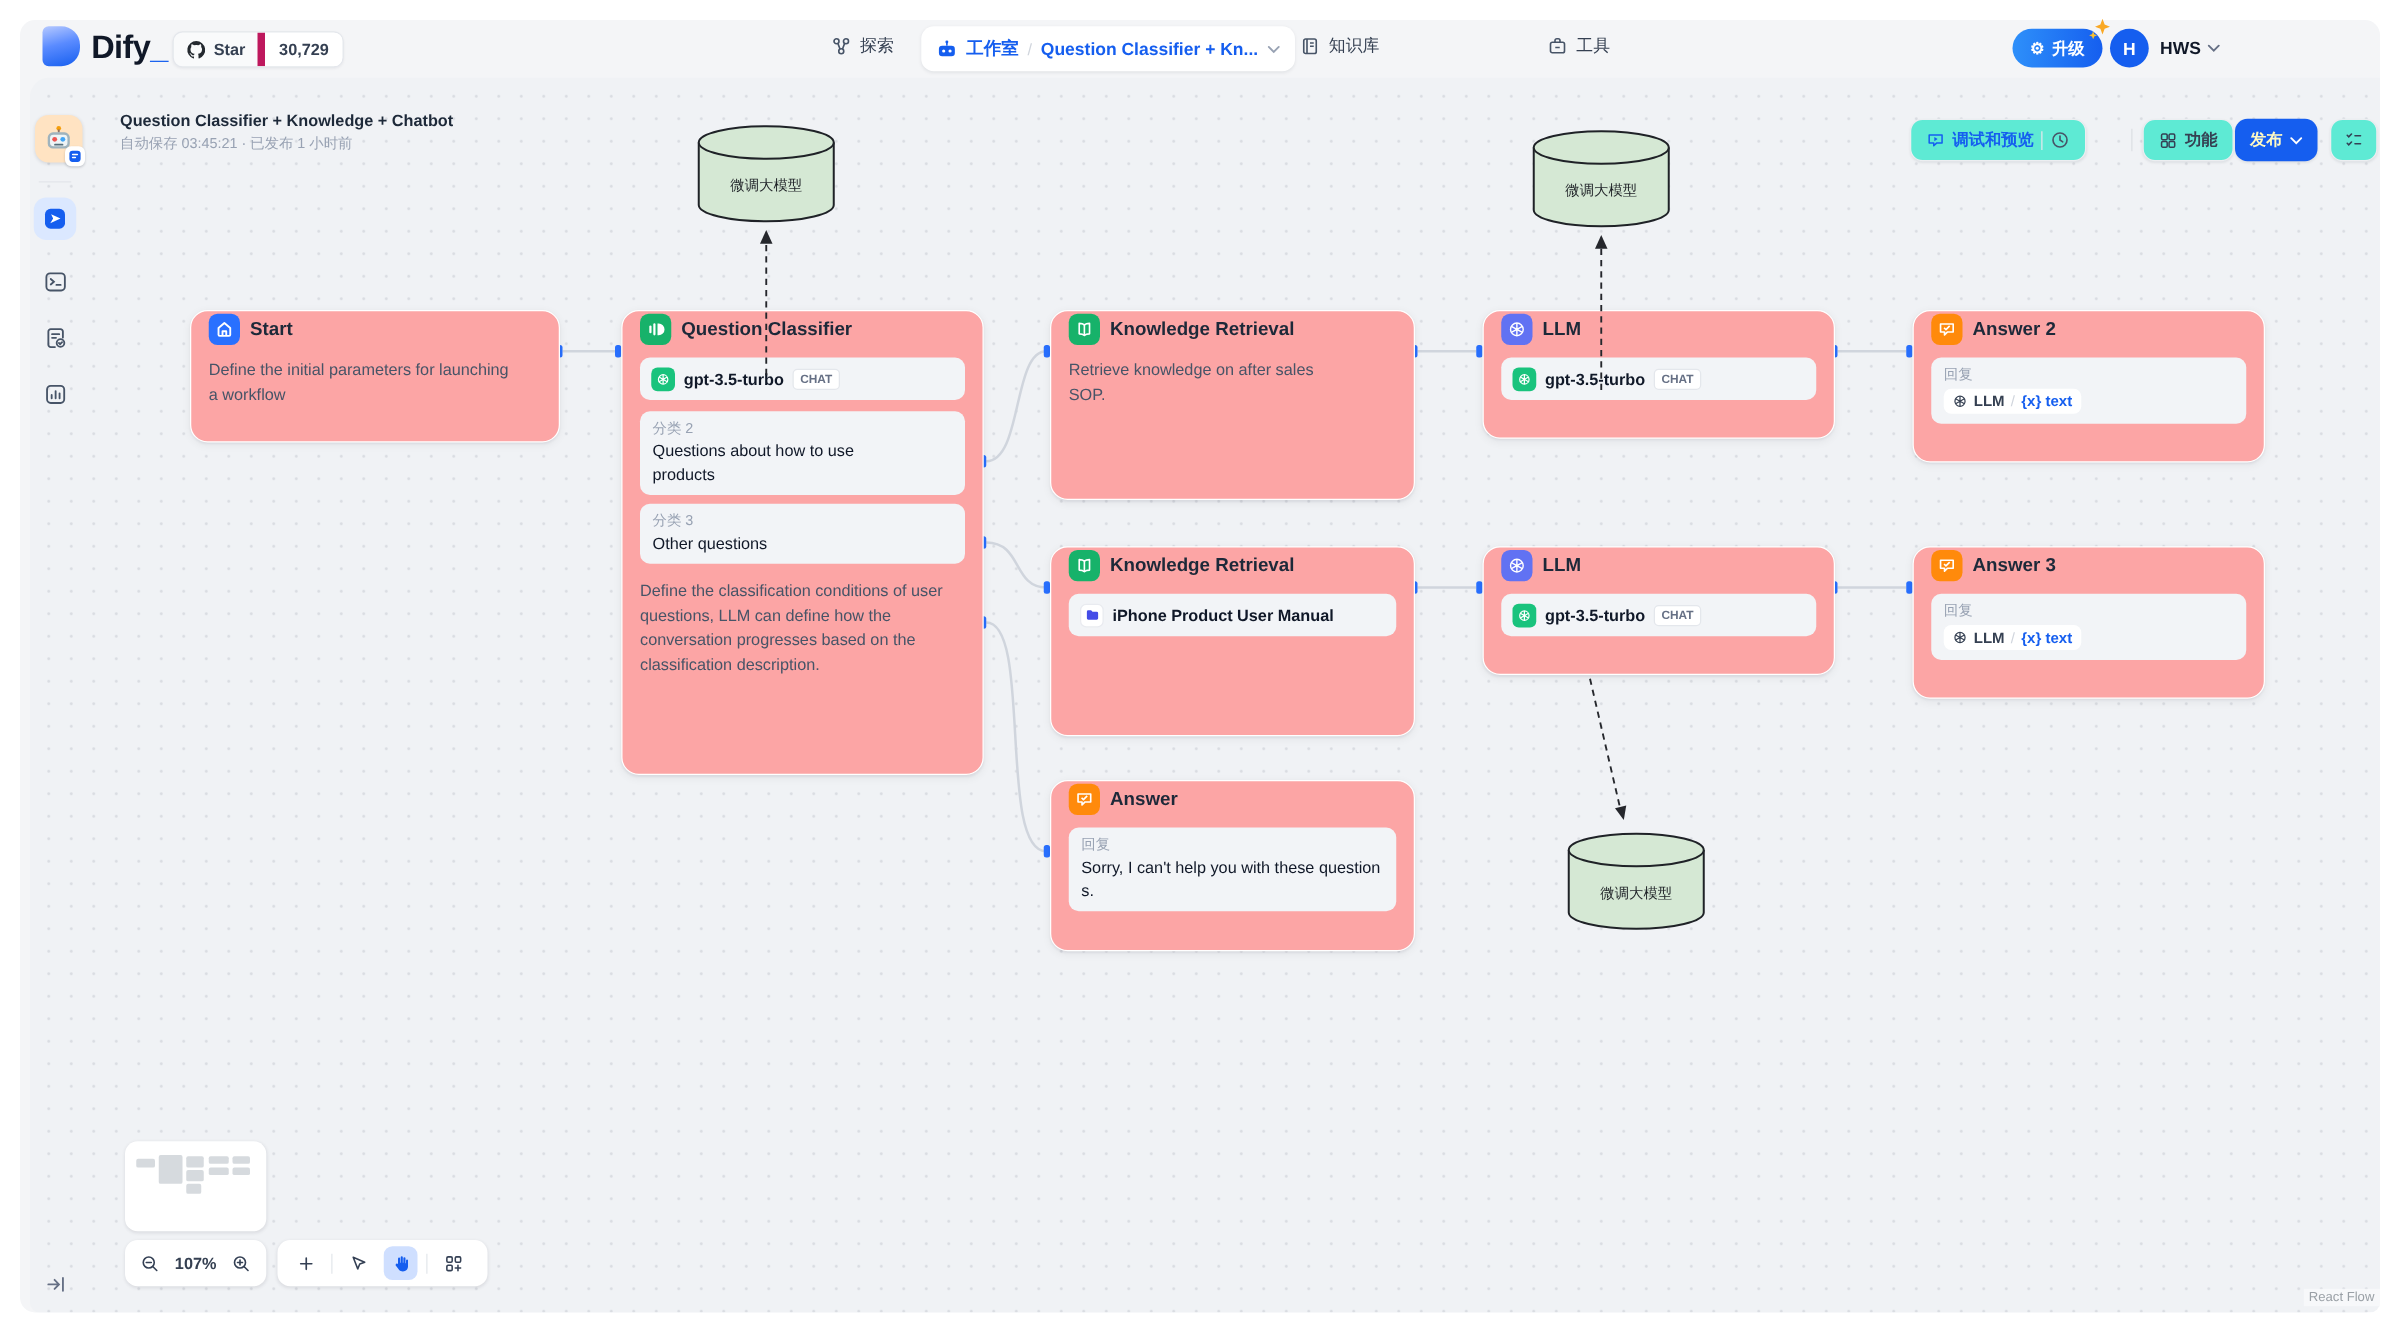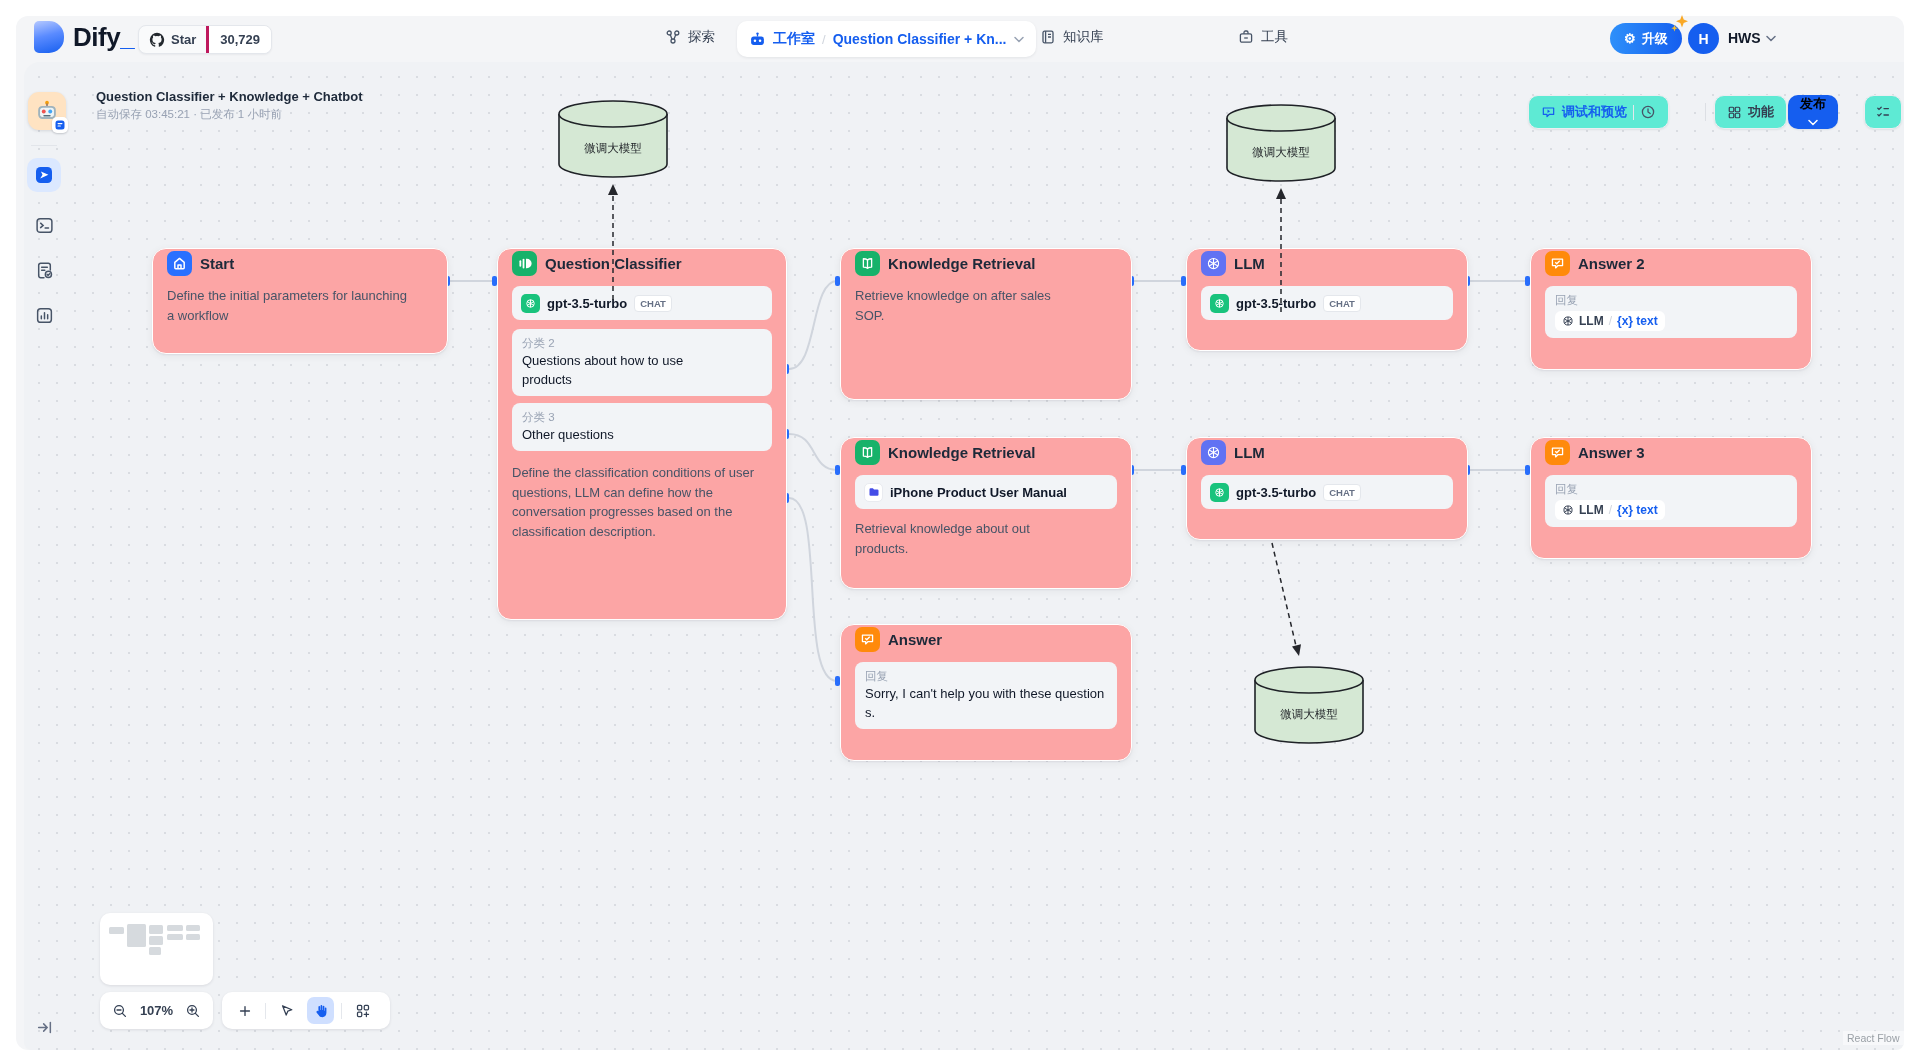--- a/index.html
+++ b/index.html
@@ -20,21 +20,21 @@
   .logo { position:absolute; left:18px; top:5px; display:flex; align-items:center; gap:9px; }
   .logo-mark { width:30px; height:32px; border-radius:5px 15px 15px 5px;
     background:linear-gradient(165deg,#b6c9ff 0%,#5a8bff 45%,#155eef 100%); }
   .logo-text { font-size:26px; font-weight:800; color:#101828; letter-spacing:-0.5px; }
   .logo-us { color:#155eef; }
   .star-widget { position:absolute; left:122px; top:9px; height:29px; display:flex; align-items:stretch;
     background:#f9fafb; border:1px solid #e4e7ec; border-radius:8px; overflow:hidden;
     box-shadow:0 1px 2px rgba(16,24,40,.05); }
   .star-left { display:flex; align-items:center; gap:6px; padding:0 10px; font-size:13px; font-weight:600; color:#354052; }
   .star-count { display:flex; align-items:center; padding:0 11px; font-size:13px; font-weight:600; color:#354052;
-    background:#fff; border-left:3px solid #be185d; }
+    background:#fff; border-left:6px solid #be185d; }
   .hnav { position:absolute; top:12px; display:flex; align-items:center; gap:7px;
     font-size:13.5px; font-weight:500; color:#354052; cursor:pointer; }
   .studio-pill { position:absolute; left:721px; top:5px; height:36px; padding:0 12px;
     background:#fff; border-radius:10px; box-shadow:0 1px 3px rgba(16,24,40,.08);
     display:flex; align-items:center; gap:7px; }
   .studio-pill .blue { color:#155eef; font-weight:600; font-size:14px; }
   .studio-pill .slash { color:#d0d5dd; font-size:13px; }
   .upgrade-btn { position:absolute; left:1594px; top:7px; height:31px; padding:0 14px;
     background:linear-gradient(92deg,#2e90fa,#155eef); border-radius:16px; border:none;
     display:flex; align-items:center; gap:6px; color:#fff; font-size:13px; font-weight:600; cursor:pointer; }
@@ -56,21 +56,21 @@
   .side-plain { width:34px; height:30px; }
 
   
   .app-title { position:absolute; left:96px; top:89px; font-size:13px; font-weight:700; color:#1d2939; }
   .app-sub { position:absolute; left:96px; top:107px; font-size:11.5px; color:#98a2b3; }
 
   .tb-btn { position:absolute; height:34px; background:#5eead4; border:0.5px solid #eceef1; border-radius:10px;
     box-shadow:0 1px 2px rgba(16,24,40,.08); display:flex; align-items:center; gap:6px;
     padding:0 12px; font-size:13px; font-weight:600; color:#354052; cursor:pointer; }
   .tb-blue { color:#155eef; }
-  .publish-btn { background:#155eef; color:#000000; border:none;flex-direction:column; }
+  .publish-btn { background:#155eef; color:#fef9c3; border:none; }
 
   
   .node { position:absolute; background:#fca5a5; border:1px solid #ffffff; border-radius:14px;
     box-shadow:0 1px 2px rgba(16,24,40,.06),0 2px 8px rgba(16,24,40,.06);
     padding:0 14px; z-index:2; cursor:pointer; }
   .nhead { display:flex; align-items:center; gap:8px; height:28px; margin-bottom:9px; }
   .nico { width:25px; height:25px; border-radius:7px; display:flex; align-items:center; justify-content:center; flex:0 0 25px; }
   .ntitle { font-size:15px; font-weight:700; color:#1d2939; }
   .pill { display:flex; align-items:center; gap:7px; background:#f2f4f7; border-radius:8px;
     height:34px; padding:0 9px; }
@@ -213,21 +213,20 @@
     <span class="ntitle">Knowledge Retrieval</span>
   </div>
   <div class="pill" style="margin-bottom:10px">
     <span class="mini-sq" style="background:#fff;border:1px solid #e9ebf0">
       <svg width="12" height="12" viewBox="0 0 16 16" fill="#444ce7">
           <path d="M2 4.5A1.5 1.5 0 0 1 3.5 3h3L8 4.5h4.5A1.5 1.5 0 0 1 14 6v5.5A1.5 1.5 0 0 1 12.5 13h-9A1.5 1.5 0 0 1 2 11.5z"></path>
         </svg>
     </span>
     <span class="mname">iPhone Product User Manual</span>
   </div>
-  <div class="ndesc" style="width:228px">Retrieval knowledge about out products.</div>
 </div>
 
 <div class="node" style="left:840px;top:624px;width:292px;min-height:137px">
   <div class="nhead">
     <span class="nico" style="background:#ff8a0b">
       <svg width="15" height="15" viewBox="0 0 16 16" fill="none" stroke="#fff" stroke-width="1.4" stroke-linejoin="round">
           <path d="M2.6 3.4h10.8v6.8H8.6L6 12.7v-2.5H2.6z"></path>
           <path d="M5.6 6.6l1.6 1.6 3.2-3.2"></path>
         </svg>
     </span>

